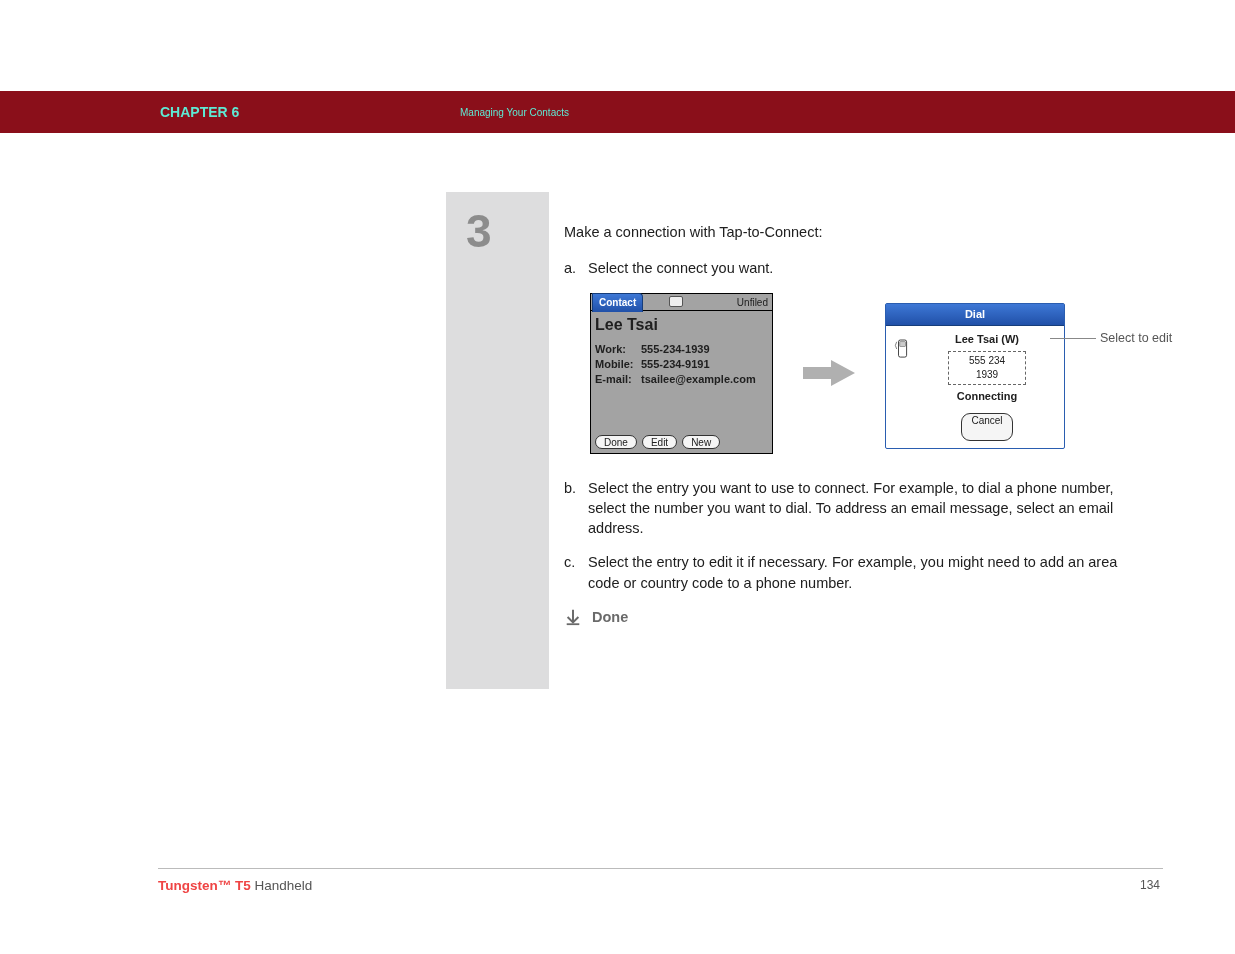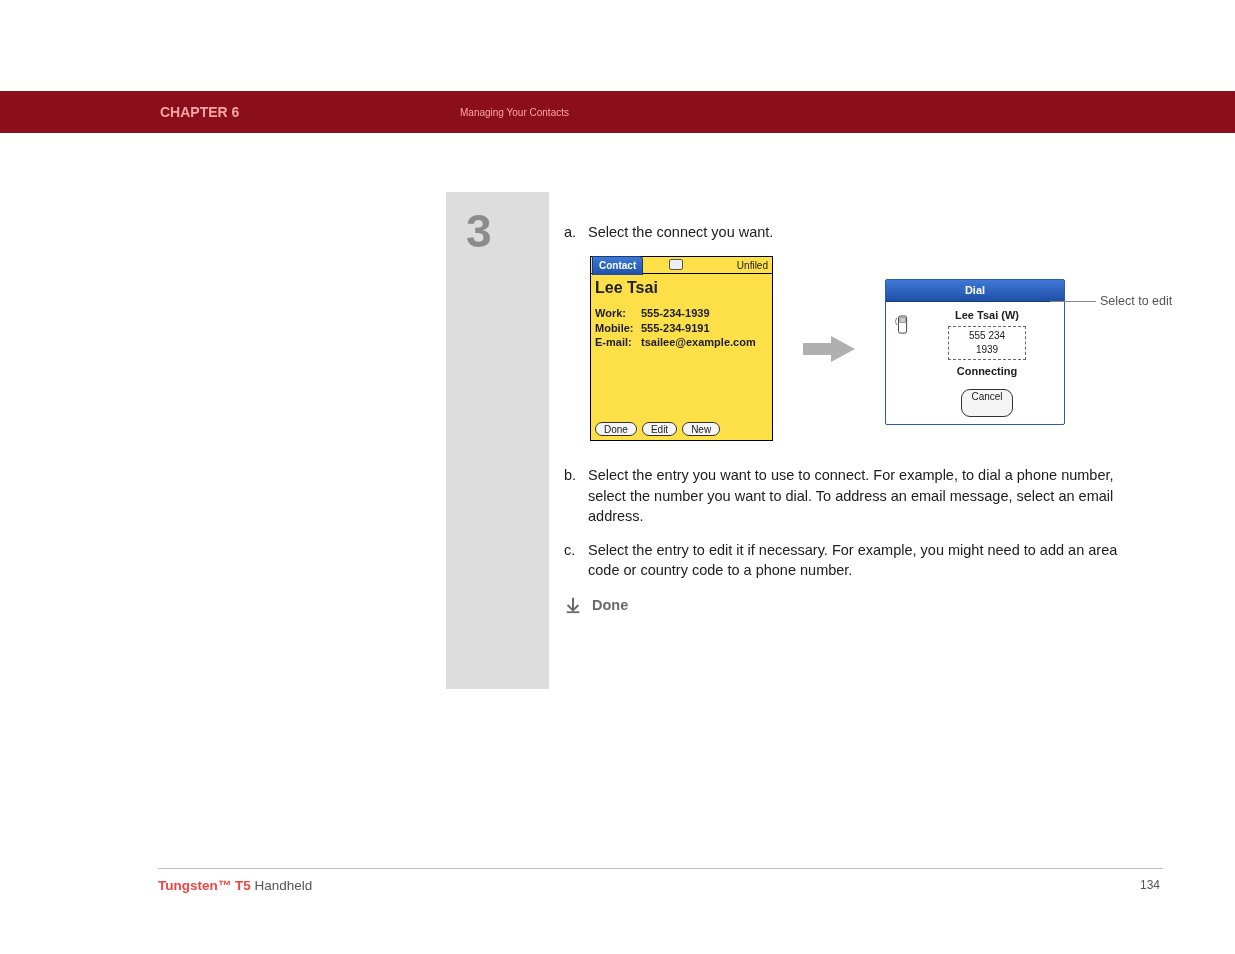--- a/index.html
+++ b/index.html
@@ -7,21 +7,21 @@
   
   .header-band {
     position: absolute;
     top: 91px;
     left: 0;
     width: 1235px;
     height: 42px;
     background: #8a0f1a;
     display: flex;
     align-items: center;
-    color: #fca5a5;
+    color: #5eead4;
   }
   .chapter-label {
     position: absolute;
     left: 160px;
     font-weight: bold;
     font-size: 14px;
   }
   .chapter-title {
     position: absolute;
     left: 460px;
@@ -66,23 +66,23 @@
   .graphics-row {
     display: flex;
     align-items: center;
     margin: 14px 0 24px 26px;
     position: relative;
   }
   
   
   .contact-screen {
     width: 183px;
-    height: 185px;
+    height: 161px;
     border: 1px solid #000;
-    background: #fde047;
+    background: #a3a3a3;
     font-family: Arial, sans-serif;
     position: relative;
     font-size: 11px;
   }
   .cs-top {
     height: 17px;
     display: flex;
     align-items: center;
     border-bottom: 1px solid #000;
     position: relative;
@@ -255,20 +255,21 @@
 <div class="header-band">
   <div class="chapter-label">CHAPTER 6</div>
   <div class="chapter-title">Managing Your Contacts</div>
 </div>
 
 <div class="instruction-panel">
   <div class="step-col">
     <div class="step-num">3</div>
   </div>
   <div class="content-col">
+    <div class="lead">Make a connection with Tap-to-Connect:</div>
 
     <div class="sub-list">
       <div class="sub-item">
         <div class="letter">a.</div>
         <div class="text">Select the connect you want.</div>
       </div>
     </div>
 
     <div class="graphics-row">
 

